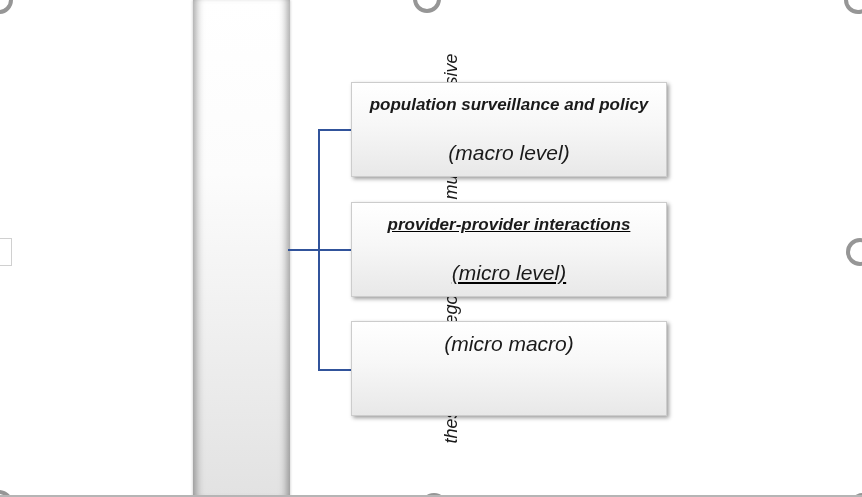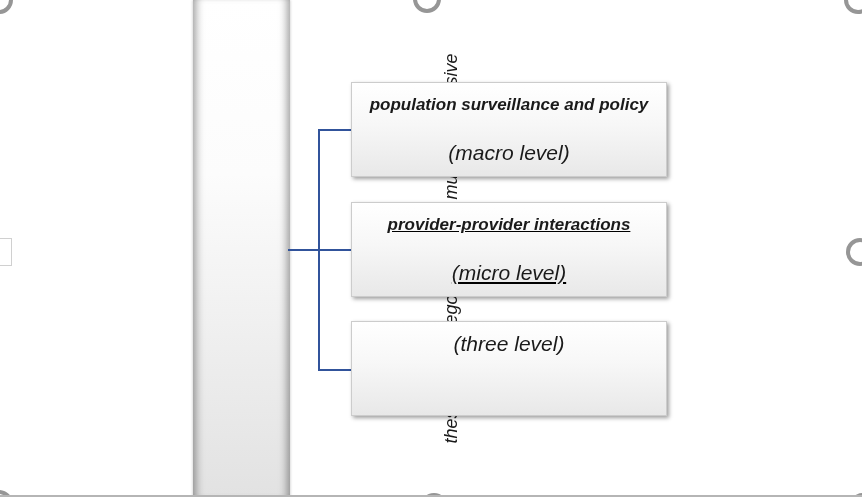--- a/index.html
+++ b/index.html
@@ -157,21 +157,21 @@
     <div class="box-title">population surveillance and policy</div>
     <div class="box-sub">(macro level)</div>
   </div>
 
   <div class="box box-2">
     <div class="box-title">provider-provider interactions</div>
     <div class="box-sub">(micro level)</div>
   </div>
 
   <div class="box box-3">
-    <div class="box-sub">(three level)</div>
+    <div class="box-sub">(micro macro)</div>
   </div>
 
   <div class="handle h-top-left"></div>
   <div class="handle h-top-center"></div>
   <div class="handle h-top-right"></div>
   <div class="handle h-right-center"></div>
   <div class="handle h-bottom-left"></div>
   <div class="handle h-bottom-center"></div>
   <div class="handle h-bottom-right"></div>
 

